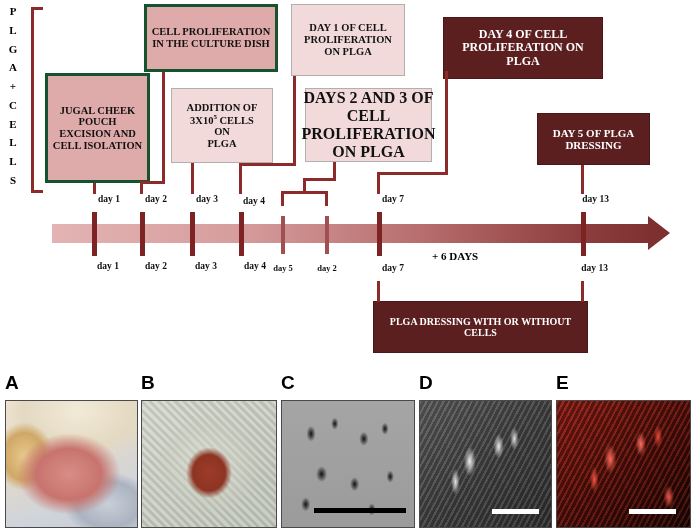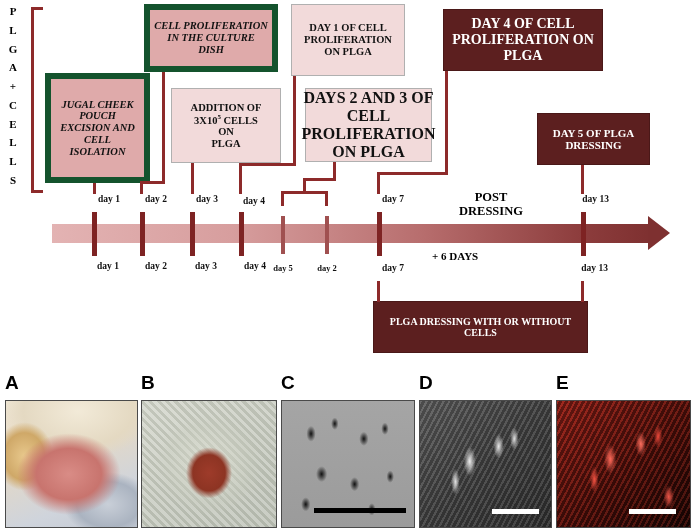--- a/index.html
+++ b/index.html
@@ -29,21 +29,21 @@
 
   
   .box{
     position:absolute;box-sizing:border-box;
     display:flex;align-items:center;justify-content:center;text-align:center;
     font-family:"Liberation Serif", serif;
     font-weight:bold;line-height:1.12;
     padding:3px 4px;
   }
   .box-dark{background:#5c1f1f;color:#ffffff;border:1px solid #4a1818;}
-  .box-mid{background:#dfaaaa;color:#111111;border:6px solid #14532d;font-style:italic;}
+  .box-mid{background:#dfaaaa;color:#111111;border:3px solid #14532d;}
   .box-light{background:#f2dada;color:#111111;border:1px solid #b0b0b0;}
 
   
   .conn{position:absolute;background:#8d2a2a;}
 
   
   .axis{
     position:absolute;left:52px;top:224px;width:600px;height:19px;
     background:linear-gradient(to right,#e3b3b3 0%,#d79e9e 30%,#b76d6d 62%,#8d3d3d 88%,#7e3030 100%);
   }
@@ -156,36 +156,36 @@
   <div class="bracket"></div>
 
   <div class="box box-mid" style="left:45px;top:73px;width:105px;height:110px;font-size:10.5px;">
     <span>JUGAL CHEEK POUCH EXCISION AND CELL ISOLATION</span>
   </div>
 
   <div class="box box-mid" style="left:144px;top:4px;width:134px;height:68px;font-size:10.5px;">
     <span>CELL PROLIFERATION IN THE CULTURE DISH</span>
   </div>
 
-  <div class="box box-light" style="left:171px;top:88px;width:110px;height:75px;font-size:10.5px;flex-direction:column;">
+  <div class="box box-light" style="left:171px;top:88px;width:102px;height:75px;font-size:10.5px;flex-direction:column;">
     <span>ADDITION OF</span>
     <span><span>3X10</span><sup style="font-size:7px;">5</sup><span> CELLS</span></span>
     <span>ON</span>
     <span>PLGA</span>
   </div>
 
   <div class="box box-light" style="left:291px;top:4px;width:114px;height:72px;font-size:10.5px;">
     <span>DAY 1 OF CELL PROLIFERATION ON PLGA</span>
   </div>
 
   <div class="box box-light" style="left:305px;top:88px;width:127px;height:74px;font-size:16px;">
     <span>DAYS 2 AND 3 OF CELL PROLIFERATION ON PLGA</span>
   </div>
 
-  <div class="box box-dark" style="left:443px;top:9px;width:160px;height:62px;font-size:14px;">
+  <div class="box box-dark" style="left:443px;top:17px;width:160px;height:62px;font-size:12px;">
     <span>DAY 4 OF CELL PROLIFERATION ON PLGA</span>
   </div>
 
   <div class="box box-dark" style="left:537px;top:113px;width:113px;height:52px;font-size:11px;">
     <span>DAY 5 OF PLGA DRESSING</span>
   </div>
 
   <div class="box box-dark" style="left:373px;top:301px;width:215px;height:52px;font-size:10px;">
     <span>PLGA DRESSING WITH OR WITHOUT CELLS</span>
   </div>
@@ -240,24 +240,20 @@
 
   <div class="daylabel" style="left:69px;top:261px;width:50px;">day 1</div>
   <div class="daylabel" style="left:117px;top:261px;width:50px;">day 2</div>
   <div class="daylabel" style="left:167px;top:261px;width:50px;">day 3</div>
   <div class="daylabel" style="left:216px;top:261px;width:50px;">day 4</div>
   <div class="daylabel-sm" style="left:259px;top:263px;width:48px;">day 5</div>
   <div class="daylabel-sm" style="left:303px;top:263px;width:48px;">day 2</div>
   <div class="daylabel" style="left:354px;top:263px;width:50px;">day 7</div>
   <div class="daylabel" style="left:556px;top:263px;width:52px;">day 13</div>
 
-  <div class="postdress">
-    <div>POST</div>
-    <div>DRESSING</div>
-  </div>
   <div class="sixdays">+ 6 DAYS</div>
 
   <div class="panels">
 
     <div class="plabel" style="left:5px;">A</div>
     <div class="panel" style="left:5px;width:133px;">
       <div class="ph ph-a"></div>
     </div>
 
     <div class="plabel" style="left:141px;">B</div>

